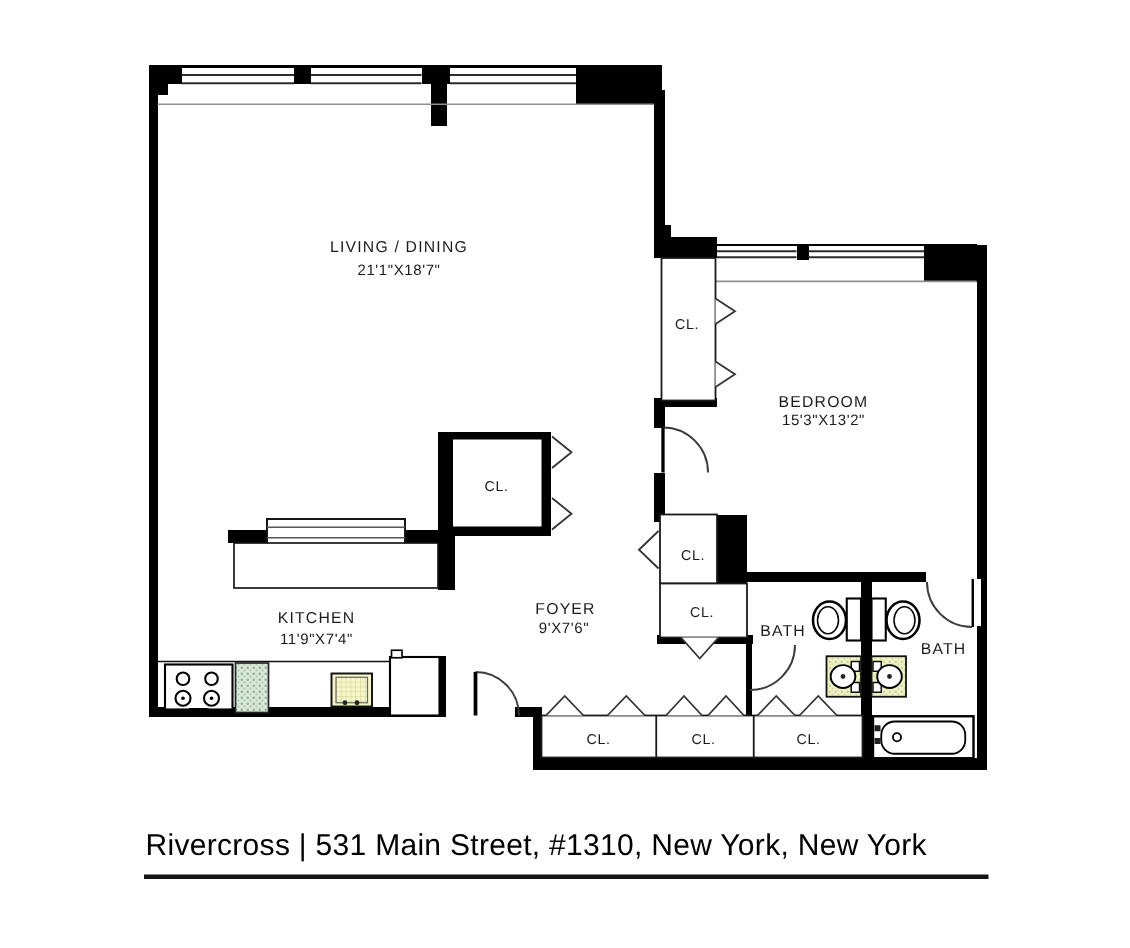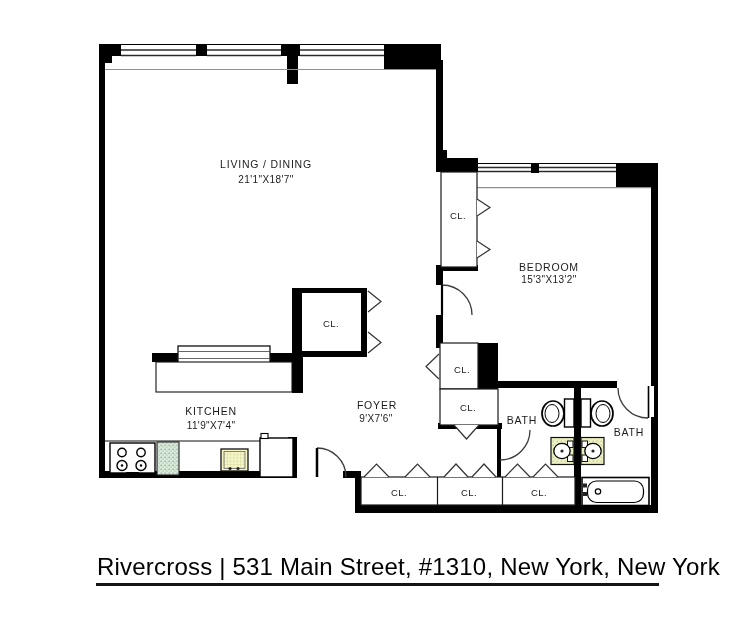--- a/index.html
+++ b/index.html
@@ -3,21 +3,21 @@
 <meta charset="utf-8">
 <style>
   html,body{margin:0;padding:0;background:#ffffff;}
   .page{position:relative;width:753px;height:632px;background:#fff;overflow:hidden;
         font-family:"Liberation Sans",sans-serif;}
   .plan-svg{position:absolute;left:0;top:0;}
   svg text{font-family:"Liberation Sans",sans-serif;fill:#1b1b1b;text-anchor:middle;}
   svg .room{font-size:10.5px;letter-spacing:.8px;}
   svg .dims{font-size:10px;letter-spacing:.4px;}
   svg .cl{font-size:9.5px;letter-spacing:.4px;}
-  .caption{position:absolute;left:97px;top:553px;width:600px;font-size:24px;color:#000;
+  .caption{position:absolute;left:97px;top:553px;width:600px;font-size:20px;color:#000;
            letter-spacing:0.2px;white-space:nowrap;}
   .caption-rule{position:absolute;left:96px;top:583px;width:563px;height:3px;background:#141414;}
 </style>
 </head>
 <body>
 
 <div class="page">
 
 <svg class="plan-svg" width="753" height="540" viewBox="0 0 753 540">
 

